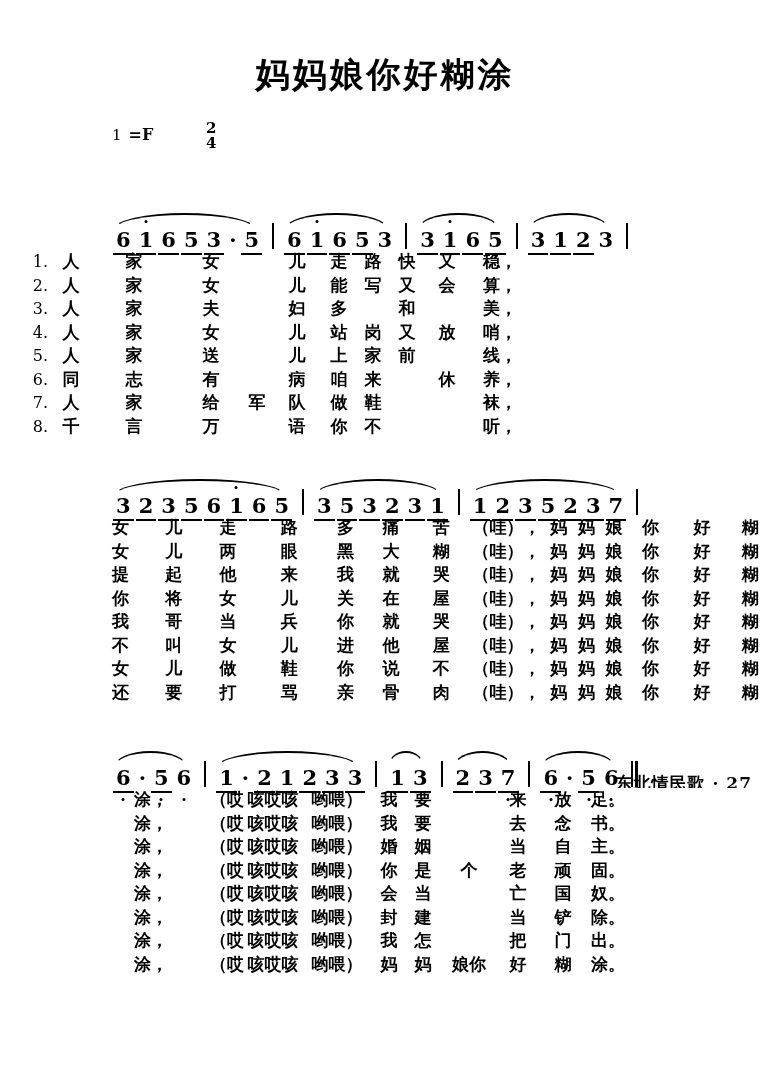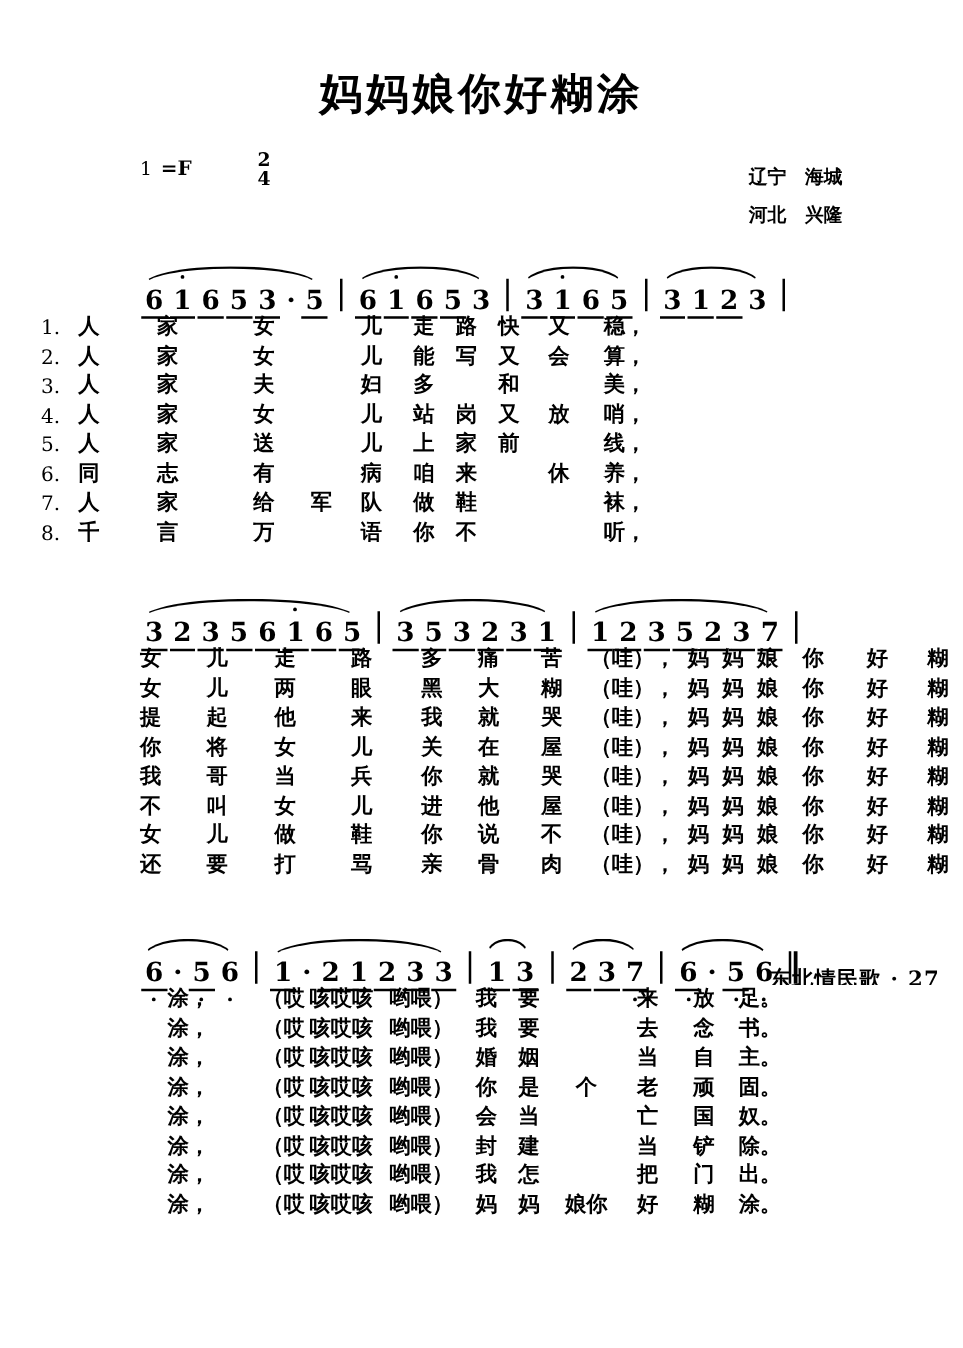--- a/index.html
+++ b/index.html
@@ -124,24 +124,20 @@
   <div class="keysig">
     <span class="doh">1</span>
     <span class="eq">=F</span>
   </div>
 
   <div class="meter">
     <span class="num">2</span>
     <span class="den">4</span>
   </div>
 
-  <div class="credits">
-    <span class="crow">辽宁　海城</span>
-    <span class="crow">河北　兴隆</span>
-  </div>
 
   <div class="sys sys1">
     <div class="notes">
         <span class="grp">
           <span class="nt u1">6</span>
           <span class="nt u1">1<i class="oct-up"></i></span>
           <span class="nt u1">6</span>
           <span class="nt u1">5</span>
           <span class="nt u1">3</span>
           <span class="dotx">·</span>

